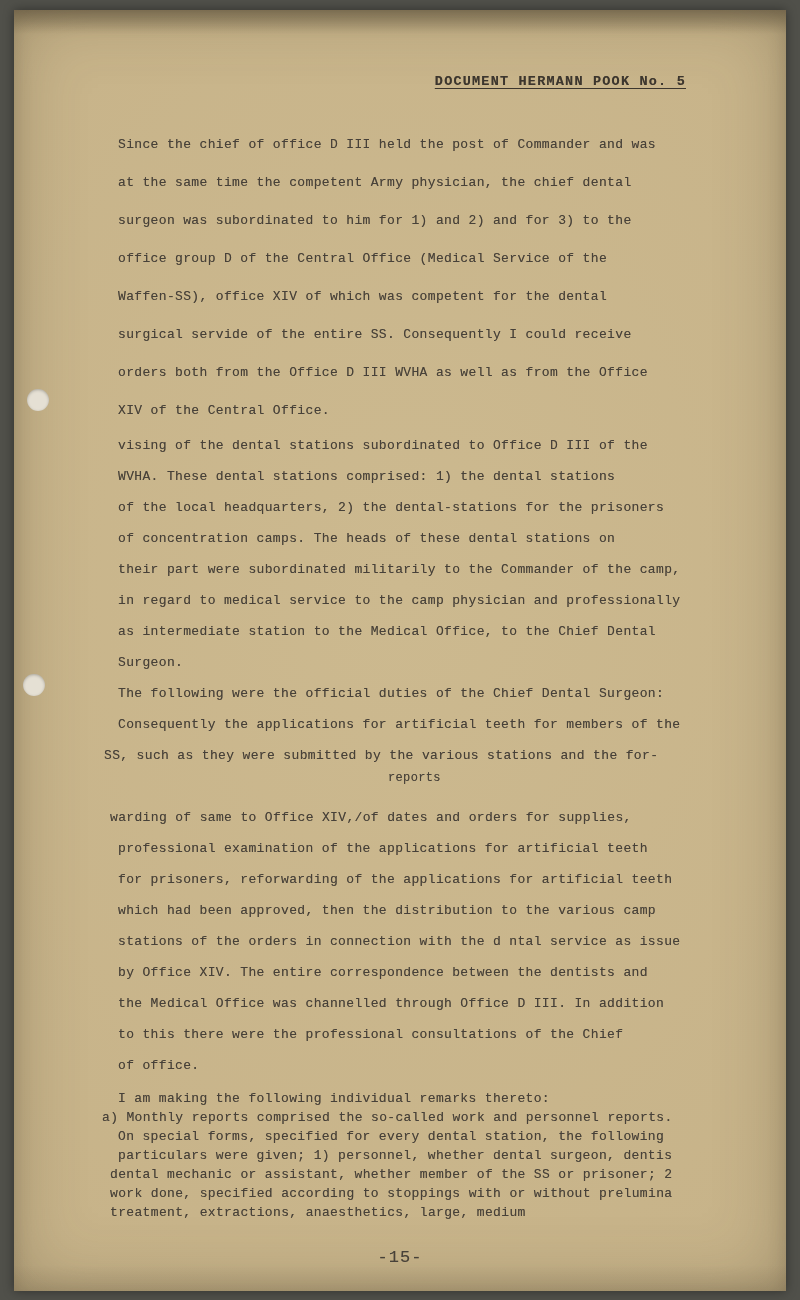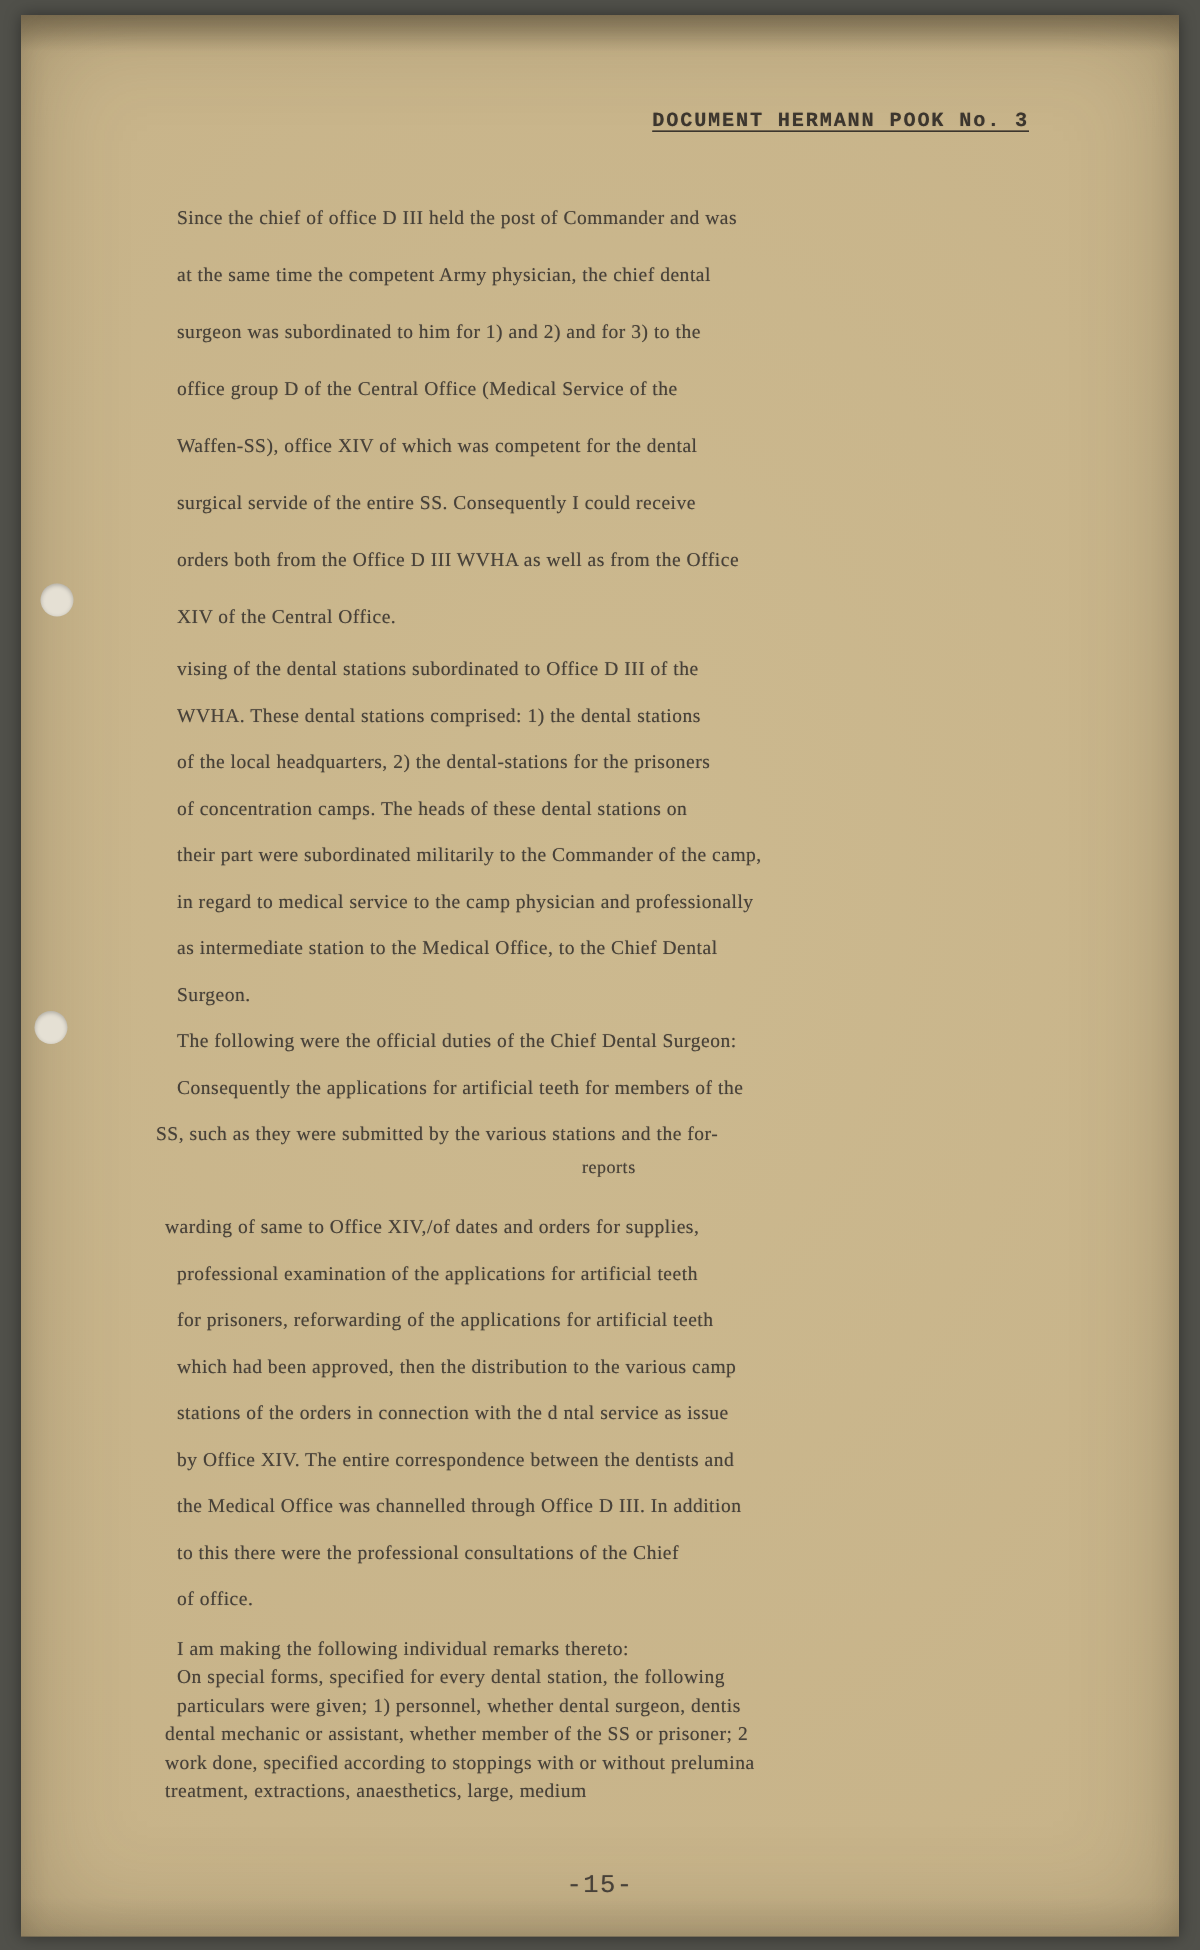--- a/index.html
+++ b/index.html
@@ -44,21 +44,21 @@
     color: #474139;
     font-size: 13px;
     letter-spacing: .35px;
     text-shadow: 0 0 .6px rgba(60,50,40,.45);
   }
   .para { margin: 0; }
   .p1 .line { height: 38px; line-height: 38px; }
   .p2 .line, .p3 .line { height: 31px; line-height: 31px; }
   .remarks { margin-top: 8px; }
   .remarks .line { height: 19px; line-height: 19px; }
-  .line { white-space: nowrap; font-family: Liberation Serif, serif; }
+  .line { white-space: nowrap; }
   .o16 { margin-left: -16px; }
   .o14 { margin-left: -14px; }
   .o8  { margin-left: -8px; }
   .insert-line {
     height: 0; overflow: visible;
     position: relative; top: -8px;
     padding-left: 270px;
     font-size: 12px; line-height: 14px;
   }
   .pageno {
@@ -70,21 +70,21 @@
   }
 </style>
 </head>
 <body>
 
 <div class="paper">
 
   <div class="hole hole1"></div>
   <div class="hole hole2"></div>
 
-  <div class="doc-header">DOCUMENT HERMANN POOK No. 3</div>
+  <div class="doc-header">DOCUMENT HERMANN POOK No. 5</div>
 
   <div class="body-text">
 
     <div class="para p1">
       <div class="line">Since the chief of office D III held the post of Commander and was</div>
       <div class="line">at the same time the competent Army physician, the chief dental</div>
       <div class="line">surgeon was subordinated to him for 1) and 2) and for 3) to the</div>
       <div class="line">office group D of the Central Office (Medical Service of the</div>
       <div class="line">Waffen-SS), office XIV of which was competent for the dental</div>
       <div class="line">surgical servide of the entire SS. Consequently I could receive</div>
@@ -114,20 +114,21 @@
       <div class="line">which had been approved, then the distribution to the various camp</div>
       <div class="line">stations of the orders in connection with the d ntal service as issue</div>
       <div class="line">by Office XIV. The entire correspondence between the dentists and</div>
       <div class="line">the Medical Office was channelled through Office D III. In addition</div>
       <div class="line">to this there were the professional consultations of the Chief</div>
       <div class="line">of office.</div>
     </div>
 
     <div class="para remarks">
       <div class="line">I am making the following individual remarks thereto:</div>
+      <div class="line o16">a) Monthly reports comprised the so-called work and personnel reports.</div>
       <div class="line">On special forms, specified for every dental station, the following</div>
       <div class="line">particulars were given; 1) personnel, whether dental surgeon, dentis</div>
       <div class="line o8">dental mechanic or assistant, whether member of the SS or prisoner; 2</div>
       <div class="line o8">work done, specified according to stoppings with or without prelumina</div>
       <div class="line o8">treatment, extractions, anaesthetics, large, medium</div>
     </div>
 
   </div>
 
   <div class="pageno">-15-</div>

